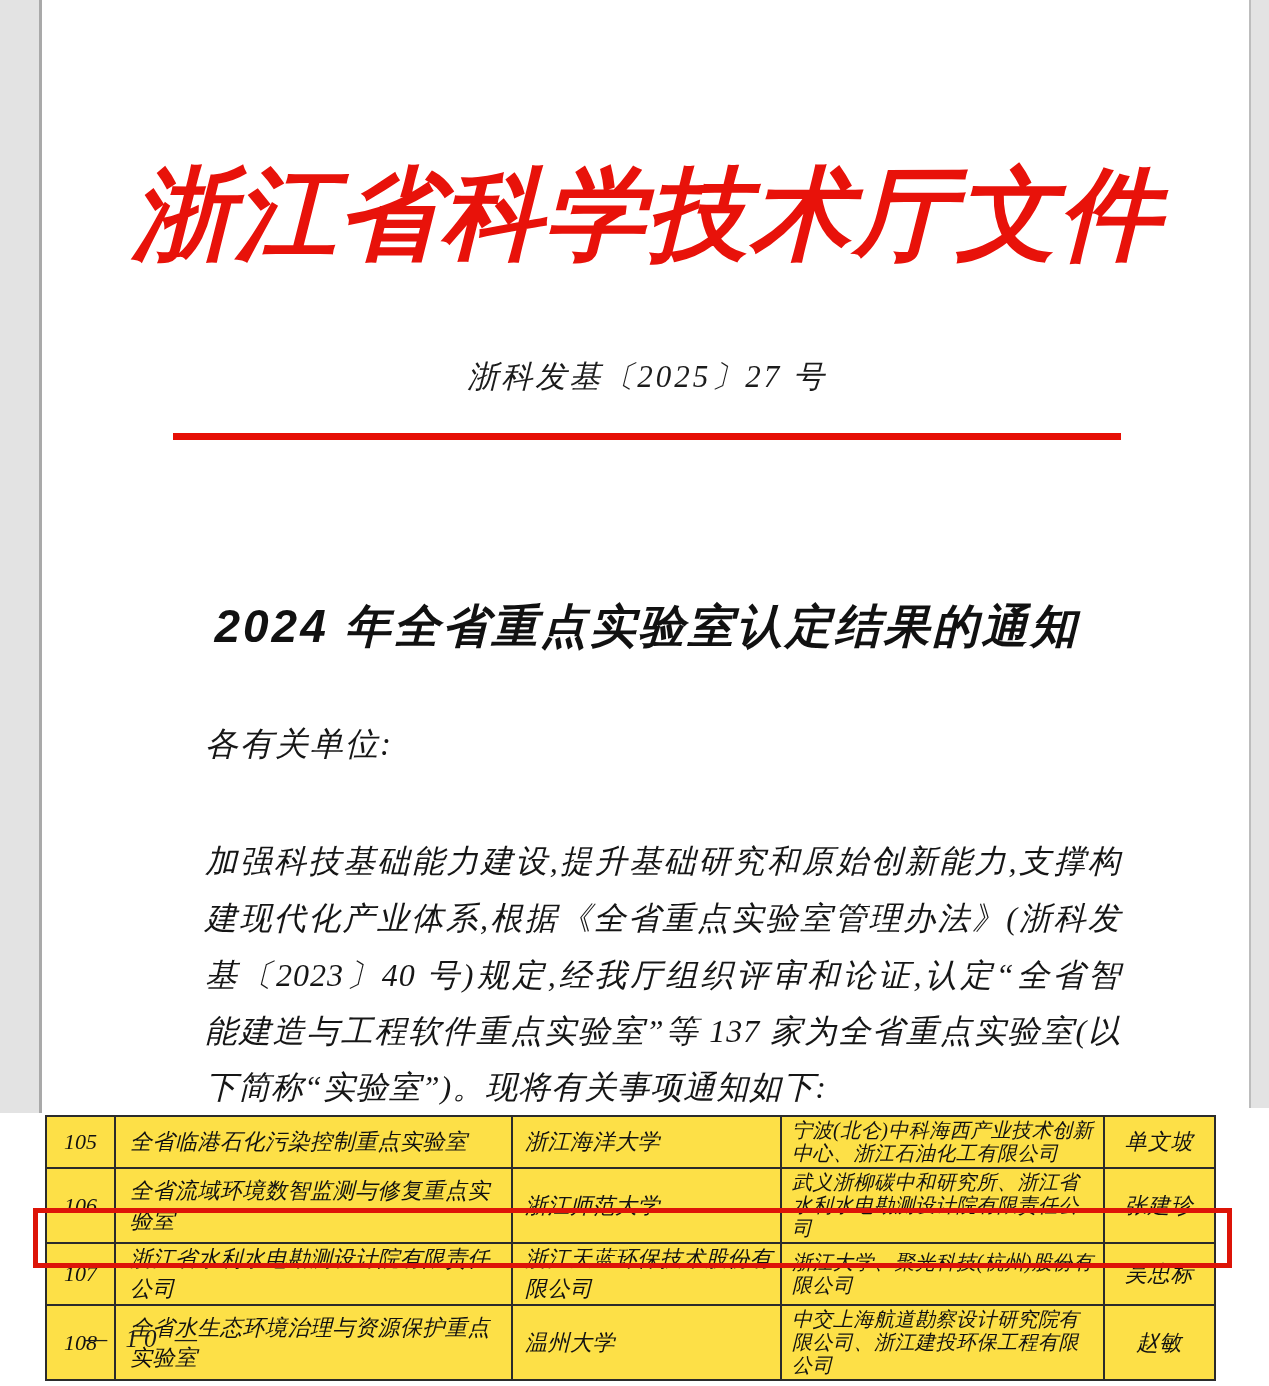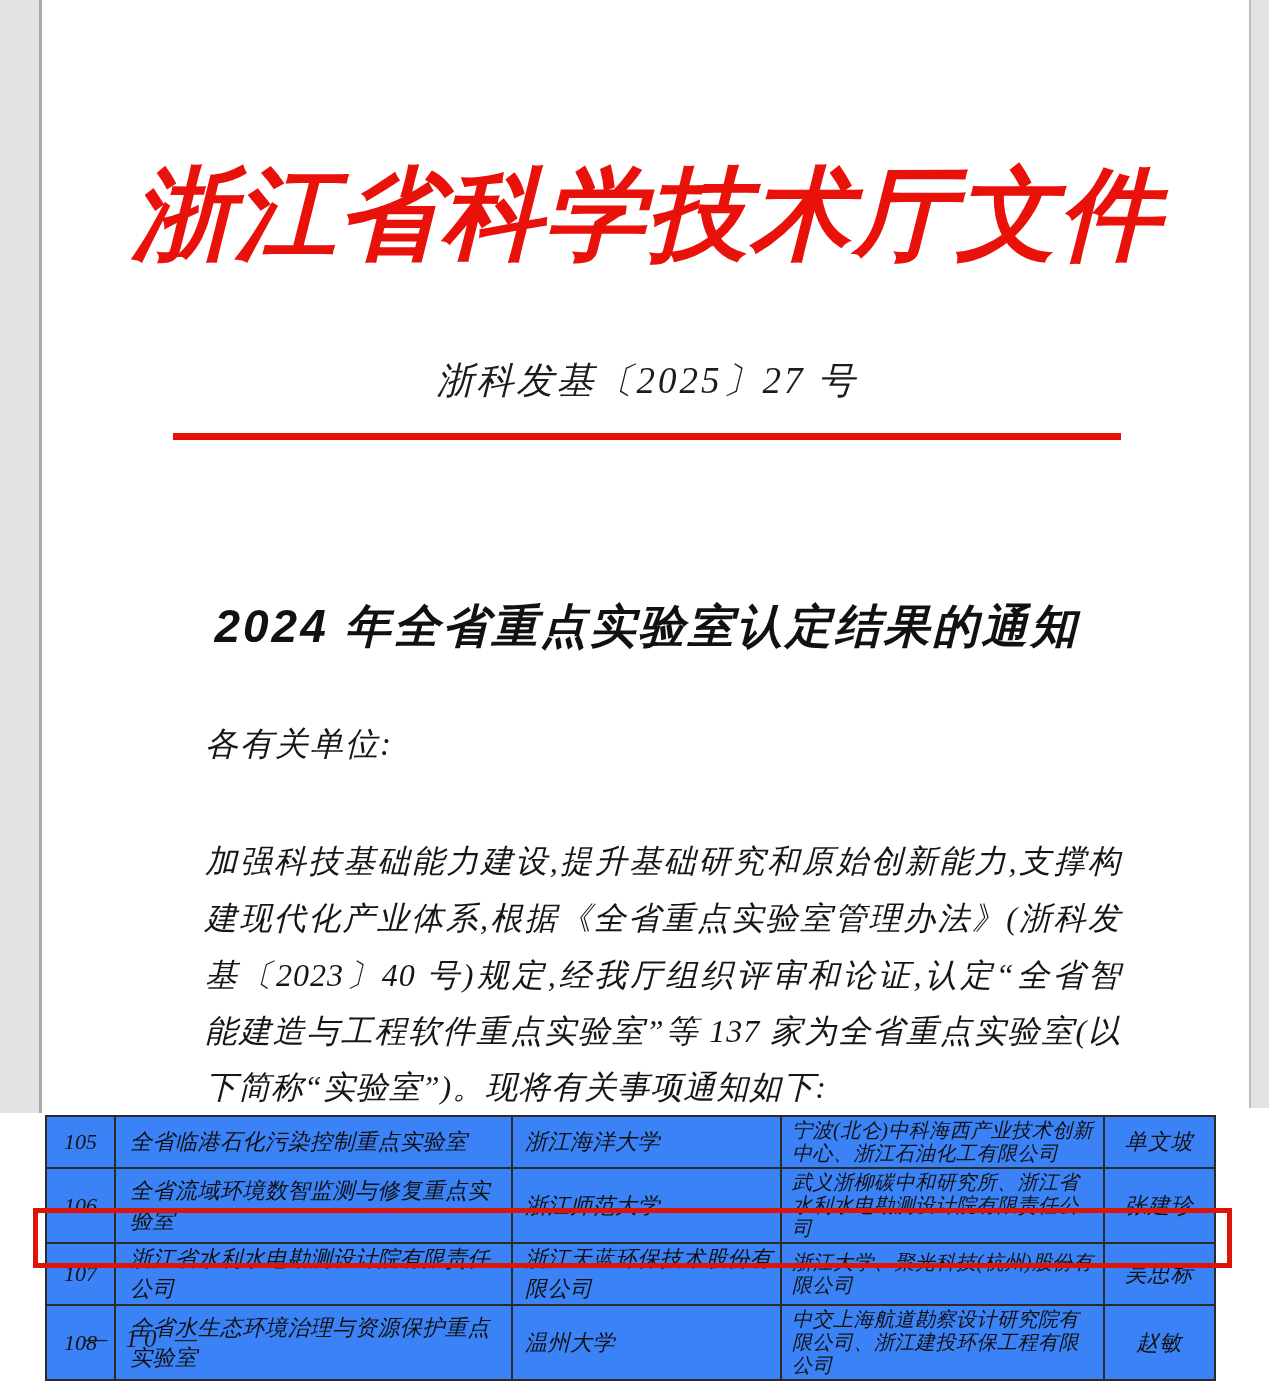--- a/index.html
+++ b/index.html
@@ -40,21 +40,21 @@
     font-weight: 900;
     letter-spacing: 2px;
     color: #e8120a;
     font-family: "Liberation Serif", "DejaVu Serif", serif;
     white-space: nowrap;
   }
 
   .doc-number {
     position: absolute; left: 0; top: 356px; width: 100%;
     text-align: center;
-    font-size: 37px;
+    font-size: 31px;
     color: #1c1c1c;
     letter-spacing: 3px;
   }
 
   .red-rule {
     position: absolute; left: 128px; top: 433px; width: 948px; height: 7px;
     background: #e60f05;
   }
 
   .subtitle-line1, .subtitle-line2 {
@@ -92,21 +92,21 @@
   .table-section {
     position: absolute; left: 0; top: 1113px; width: 1269px; height: 273px;
     background: #ffffff;
   }
 
   table.results {
     position: absolute; left: 45px; top: 2px;
     border-collapse: collapse;
     table-layout: fixed;
     width: 1171px;
-    background: #3b82f6;
+    background: #fde047;
     font-family: "Liberation Serif", "DejaVu Serif", serif;
   }
   table.results td {
     border: 2px solid #2b2b2b;
     color: #111111;
     vertical-align: middle;
     overflow: hidden;
   }
   table.results tr { height: 49px; }
   td.col-no        { width: 67px;  text-align: center; font-size: 22px; }

